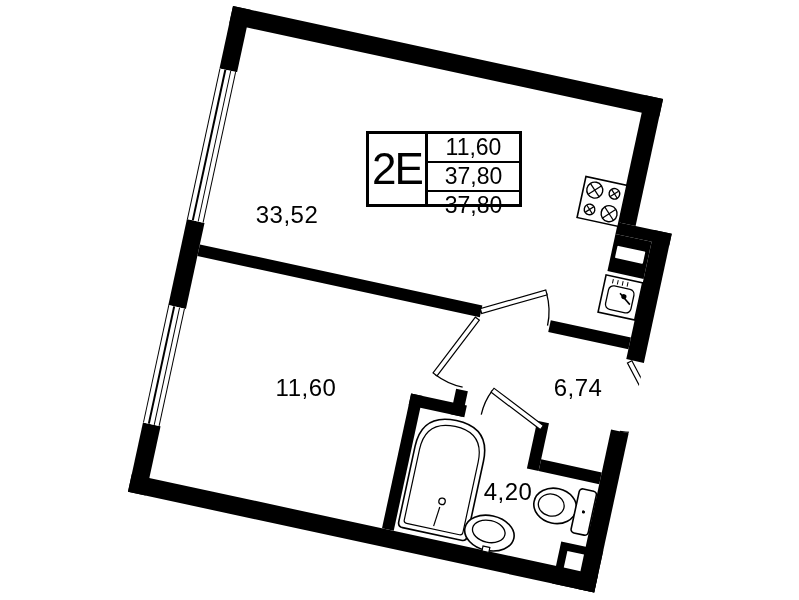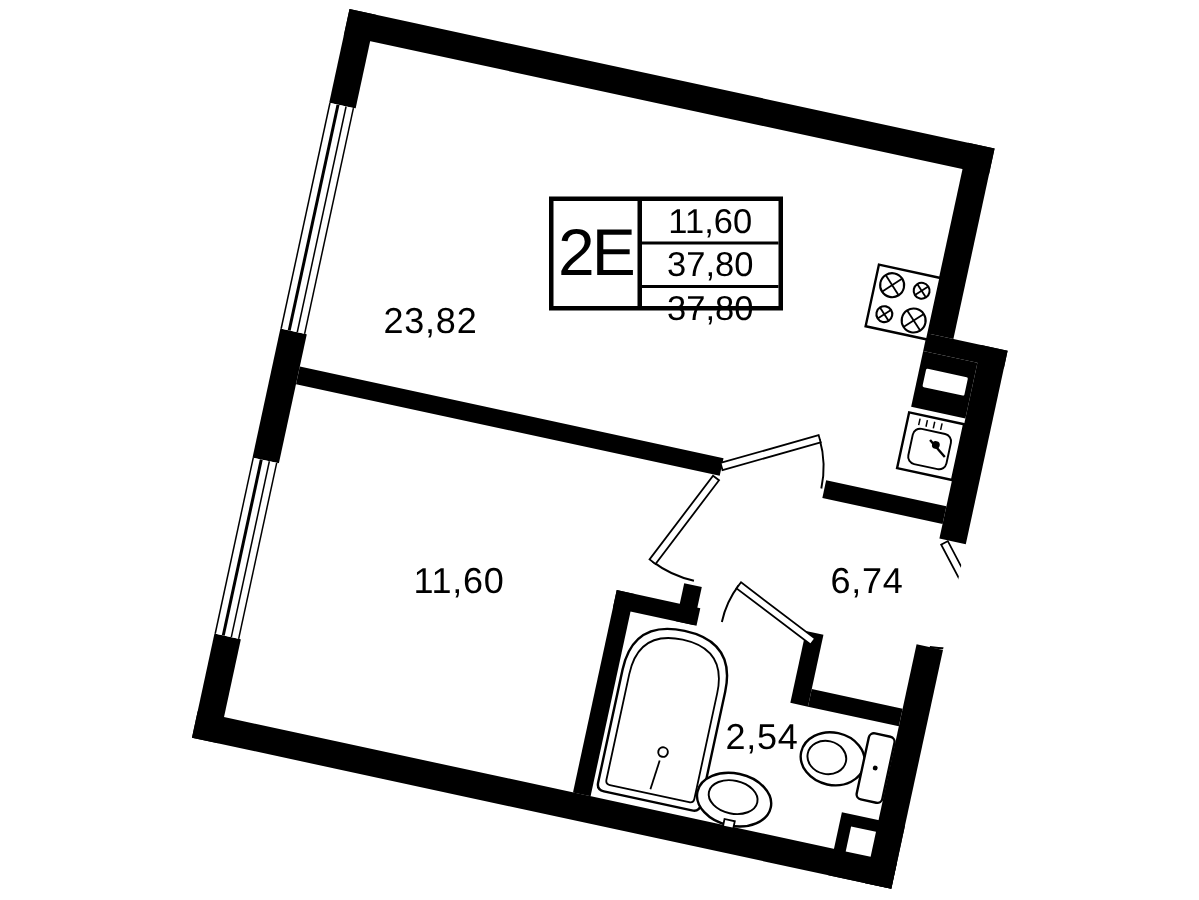--- a/index.html
+++ b/index.html
@@ -152,24 +152,24 @@
       </g>
       <g fill="#fff" stroke="#000">
         <path d="M 508.6 318.4 A 71 71 0 0 1 468 334" fill="none" stroke-width="1.3"></path>
         <g transform="rotate(-40 463 264)">
             <rect x="460.4" y="264" width="5" height="71" stroke-width="1.2"></rect>
           </g>
       </g>
     </svg>
   </div>
 
-  <div class="room-label" style="left:287px;top:215px">23,82</div>
+  <div class="room-label" style="left:287px;top:215px">33,52</div>
   <div class="room-label" style="left:306px;top:388px">11,60</div>
   <div class="room-label" style="left:578px;top:388px">6,74</div>
-  <div class="room-label" style="left:508px;top:492px">2,54</div>
+  <div class="room-label" style="left:508px;top:492px">4,20</div>
 
   <div class="unit-card">
     <div class="unit-type">2E</div>
     <div class="unit-areas">
       <div class="row">11,60</div>
       <div class="row">37,80</div>
       <div class="row">37,80</div>
     </div>
   </div>
 

